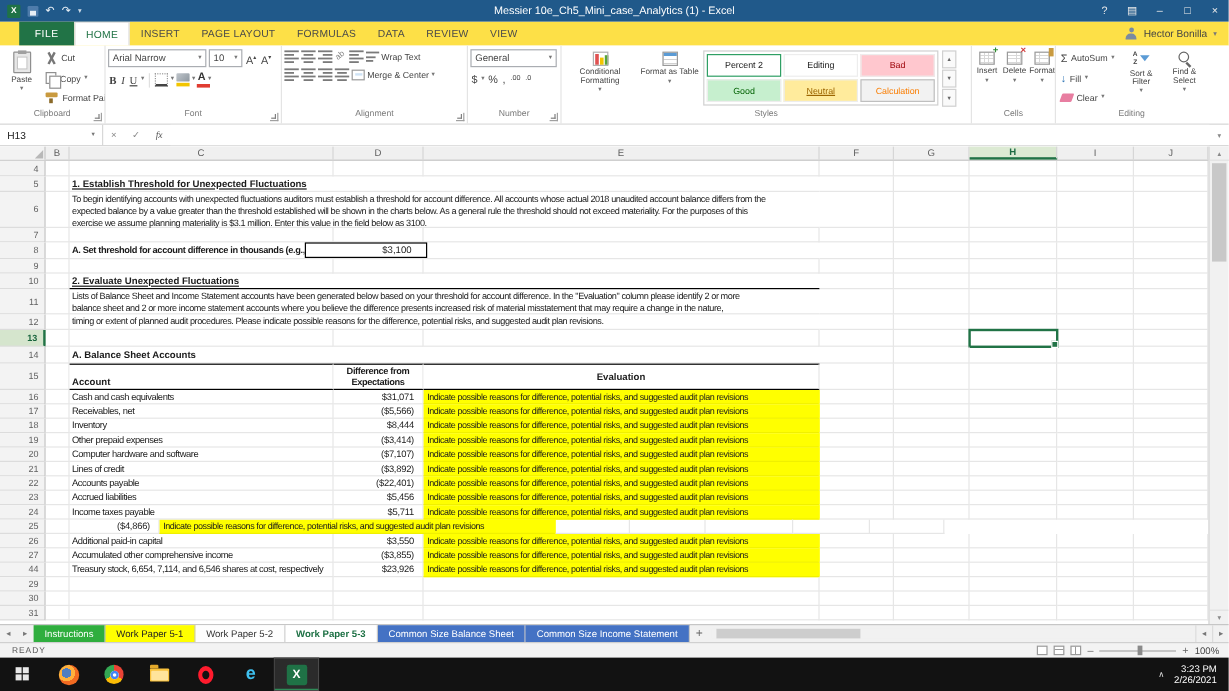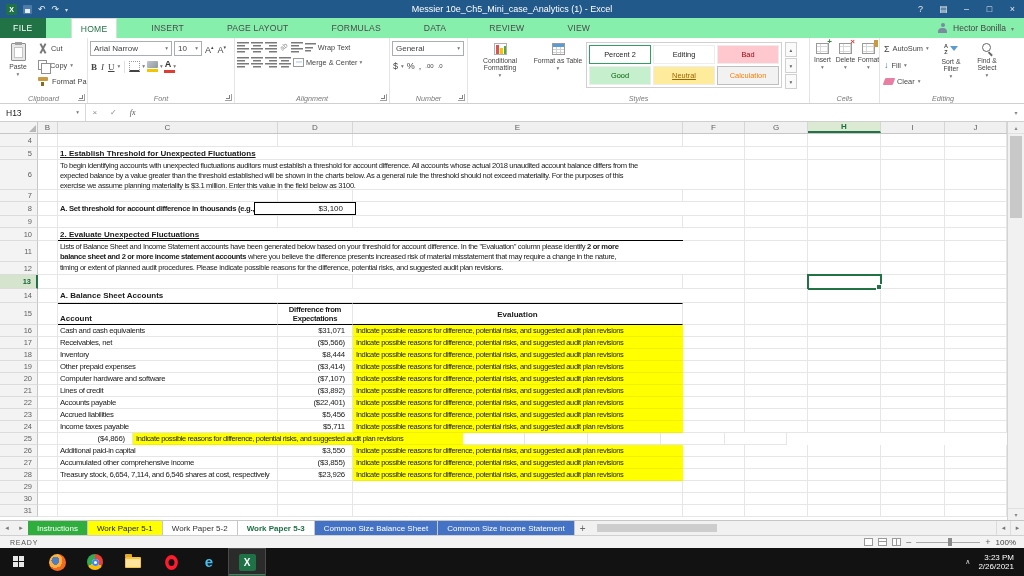--- a/index.html
+++ b/index.html
@@ -12,37 +12,37 @@
 .xlogo{width:11px;height:11px;background:#1f7246;color:#fff;font-size:7px;font-weight:bold;display:flex;align-items:center;justify-content:center;border-radius:1px;}
 .qsave{width:9px;height:9px;background:#4e7cab;position:relative;border-radius:1px;}
 .qsave::after{content:"";position:absolute;left:2px;bottom:1px;width:5px;height:4px;background:#e8eef5;}
 .qtxt{font-size:9px;color:#e9f0f6;line-height:10px;}
 .qdd{font-size:6px;color:#cfdce8;}
 .wtitle{position:absolute;left:0;right:0;text-align:center;font-size:9px;color:#fff;}
 .wctrl{margin-left:auto;display:flex;z-index:1;}
 .wctrl span{width:23px;height:18px;display:flex;align-items:center;justify-content:center;color:#eaeaea;font-size:9px;}
 
 
-.tabrow{height:20px;background:#86efac;display:flex;align-items:stretch;font-size:8.6px;color:#4a4a4a;flex:none;}
+.tabrow{height:20px;background:#fde047;display:flex;align-items:stretch;font-size:8.6px;color:#4a4a4a;flex:none;padding-left:16px;}
 .filetab{background:#217346;color:#fff;padding:0 13px;display:flex;align-items:center;letter-spacing:.4px;}
-.rtab{padding:0 9px;display:flex;align-items:center;letter-spacing:.2px;margin-left:25px;}
+.rtab{padding:0 9px;display:flex;align-items:center;letter-spacing:.2px;}
 .rtab.active{color:#217346;background:#fff;border:1px solid #dcdcdc;border-bottom:none;}
 .userarea{margin-left:auto;display:flex;align-items:center;gap:5px;padding-right:10px;}
 .picon{width:11px;height:11px;position:relative;}
 .picon::before{content:"";position:absolute;left:3.5px;top:0;width:4px;height:4px;border-radius:50%;background:#7a8aa0;}
 .picon::after{content:"";position:absolute;left:1px;top:5px;width:9px;height:5px;border-radius:4px 4px 0 0;background:#7a8aa0;}
 .uname{font-size:8.5px;color:#444;}
 
 
 .ribbon{height:66px;border-bottom:1px solid #d0d0d0;background:#fff;display:flex;color:#444;flex:none;}
 .rgroup{border-right:1px solid #e4e4e4;display:flex;flex-direction:column;flex:none;}
 .rbody{flex:1;display:flex;gap:2px;padding:2px 2px 0;overflow:hidden;}
 .rbody.vcol{flex-direction:column;justify-content:flex-start;gap:4px;padding-top:3px;}
 .hrow{display:flex;align-items:center;gap:2px;}
-.rlabel{height:13px;font-size:7.2px;color:#7a7a7a;display:flex;align-items:flex-end;justify-content:center;position:relative;font-style:italic;}
+.rlabel{height:13px;font-size:7.2px;color:#7a7a7a;display:flex;align-items:flex-start;justify-content:center;position:relative;}
 .launcher{position:absolute;right:2px;bottom:2px;width:7px;height:7px;border-right:1px solid #a0a0a0;border-bottom:1px solid #a0a0a0;}
 .launcher::after{content:"";position:absolute;right:1px;bottom:1px;width:3px;height:3px;border-right:1px solid #808080;border-bottom:1px solid #808080;}
 .bigbtn{display:flex;flex-direction:column;align-items:center;justify-content:flex-start;gap:2px;font-size:6.8px;line-height:7.2px;text-align:center;padding-top:3px;flex:none;}
 .dd{font-size:5.5px;color:#777;line-height:5px;}
 .scol{display:flex;flex-direction:column;justify-content:space-between;flex:1;padding:1px 0;}
 .sbtn{display:flex;align-items:center;gap:3px;font-size:7.4px;height:15px;padding:0 2px;white-space:nowrap;}
 .i-paste{width:15px;height:18px;background:#e7e7e7;border:1px solid #8f8f8f;border-radius:1px;position:relative;}
 .i-paste::before{content:"";position:absolute;top:-2px;left:3px;width:7px;height:3px;background:#a0a0a0;}
 .i-paste::after{content:"";position:absolute;top:3px;left:2px;right:2px;bottom:2px;background:#fff;border:1px solid #c5c5c5;}
 .i-cut{width:10px;height:11px;position:relative;}
@@ -117,21 +117,21 @@
 .colhdr.sel{background:#dcead3;color:#1d6b43;border-bottom:2px solid #217346;font-weight:bold;}
 .gridwrap{position:absolute;top:12px;left:0;right:17px;bottom:0;overflow:hidden;}
 .grow{display:flex;width:1007px;}
 .rowhdr{width:38px;flex:none;background:#f3f3f3;border-right:1px solid #c6c6c6;border-bottom:1px solid #dcdcdc;font-size:7.5px;color:#616161;display:flex;align-items:center;justify-content:flex-end;padding-right:5px;}
 .rowhdr.sel{background:#d5e5cd;color:#17643c;font-weight:bold;border-right:2px solid #217346;}
 .cell{flex:none;border-right:1px solid #e6e6e6;border-bottom:1px solid #e6e6e6;position:relative;overflow:visible;font-size:7.8px;color:#1a1a1a;}
 .mcell{border-right:none;display:block;padding-left:2px;}
 .rline{border-bottom:1px solid #000;}
 .hu{font-weight:bold;text-decoration:underline;font-size:8px;line-height:13px;white-space:nowrap;}
 .para{line-height:10px;padding-top:1px;white-space:nowrap;letter-spacing:-0.35px;font-size:7.6px;color:#222;}
-.para b{font-weight:bold;margin-top:26px;}
+.para b{font-weight:normal;margin-top:26px;}
 .thl{font-weight:bold;font-size:7.7px;line-height:14px;white-space:nowrap;display:inline-block;max-width:194px;overflow:hidden;vertical-align:top;letter-spacing:-0.3px;}
 .thbox{position:absolute;left:196px;top:0;width:102px;height:13px;border:1px solid #000;background:#fff;font-size:8px;display:flex;align-items:center;justify-content:flex-end;padding-right:12px;}
 .btitle{font-weight:bold;font-size:8px;line-height:14px;white-space:nowrap;}
 .th{font-weight:bold;font-size:8px;border-top:1px solid #000;border-bottom:1px solid #000;display:flex;background:#fff;}
 .thc{align-items:flex-end;padding:0 0 1px 2px;}
 .thd{align-items:center;justify-content:center;text-align:center;line-height:9px;font-size:7.7px;letter-spacing:-0.3px;}
 .the{align-items:center;justify-content:center;}
 .acct{display:flex;align-items:center;padding-left:2px;white-space:nowrap;letter-spacing:-0.35px;z-index:1;}
 .val{display:flex;align-items:center;justify-content:flex-end;padding-right:7px;letter-spacing:-0.2px;}
 .eval{display:flex;align-items:center;background:#ffff00;border-right-color:#ffff00;border-bottom-color:#f0f000;padding-left:3px;white-space:nowrap;overflow:hidden;font-size:7.5px;letter-spacing:-0.35px;}
@@ -738,21 +738,21 @@
             <div class="cell acct" style="width: 220px;">Accumulated other comprehensive income</div>
             <div class="cell val" style="width: 75px;">($3,855)</div>
             <div class="cell eval" style="width: 330px;">Indicate possible reasons for difference, potential risks, and suggested audit plan revisions</div>
             <div class="cell" style="width: 62px;"></div>
             <div class="cell" style="width: 63px;"></div>
             <div class="cell" style="width: 73px;"></div>
             <div class="cell" style="width: 64px;"></div>
             <div class="cell" style="width: 62px;"></div>
           </div>
           <div class="grow" style="height: 12px;">
-            <div class="rowhdr">28</div>
+            <div class="rowhdr">44</div>
             <div class="cell" style="width: 20px;"></div>
             <div class="cell acct" style="width: 220px;">Treasury stock, 6,654, 7,114, and 6,546 shares at cost, respectively</div>
             <div class="cell val" style="width: 75px;">$23,926</div>
             <div class="cell eval" style="width: 330px;">Indicate possible reasons for difference, potential risks, and suggested audit plan revisions</div>
             <div class="cell" style="width: 62px;"></div>
             <div class="cell" style="width: 63px;"></div>
             <div class="cell" style="width: 73px;"></div>
             <div class="cell" style="width: 64px;"></div>
             <div class="cell" style="width: 62px;"></div>
           </div>

